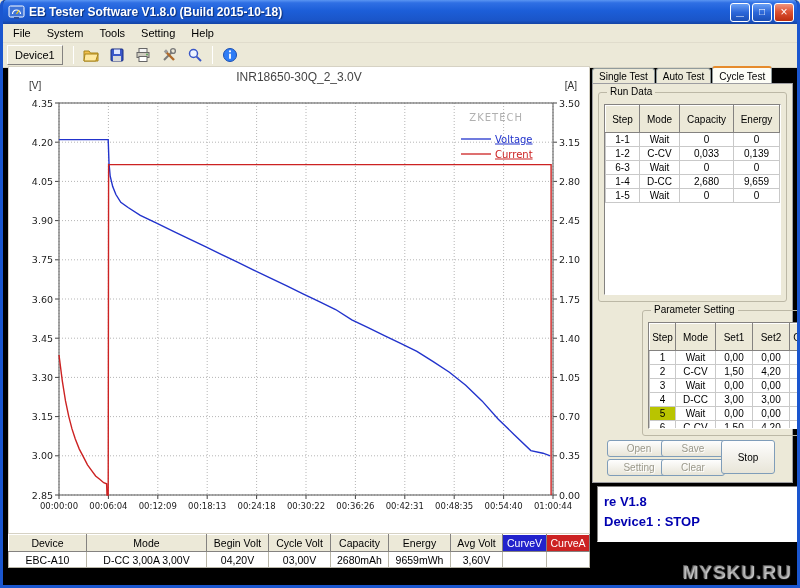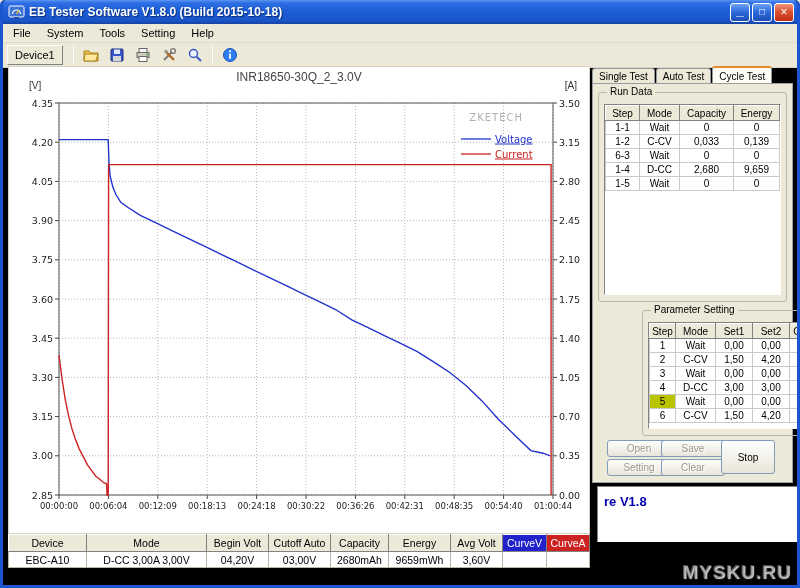--- a/index.html
+++ b/index.html
@@ -47,21 +47,21 @@
   .tabpage{position:absolute;left:1px;top:17px;width:201px;height:400px;background:#ece9d8;
     border:1px solid #9d9da1;}
   .group{position:absolute;border:1px solid #bcb8a6;border-radius:3px;}
   .gtitle{position:absolute;top:-7px;left:8px;background:#ece9d8;padding:0 3px;font-size:10px;}
   .group-run{left:5px;top:8px;width:189px;height:210px;}
   .group-param{left:5px;top:226px;width:189px;height:126px;margin-left:44px;}
   .tablewrap{position:absolute;left:5px;top:11px;right:5px;bottom:6px;background:#fff;
     border:1px solid;border-color:#848280 #fff #fff #848280;overflow:hidden;}
   table.grid{border-collapse:collapse;width:100%;font-size:10px;table-layout:fixed;}
   table.grid th{background:#ece9d8;font-weight:normal;border:1px solid;
-    border-color:#fff #848280 #848280 #fff;height:15px;padding:0;}
+    border-color:#fff #848280 #848280 #fff;height:27px;padding:0;}
   table.grid td{border:1px solid #c9c9c9;height:14px;text-align:center;padding:0;background:#fff;}
   td.hl{background:#b9c400 !important;}
   .xpbtn{position:absolute;width:64px;height:17px;font-size:10px;font-family:inherit;
     background:linear-gradient(#fefefe,#e8e5d8);border:1px solid #7f9db9;border-radius:3px;padding:0;}
   .xpbtn.disabled{color:#9a988a;text-shadow:1px 1px 0 #fff;}
   .xpbtn.stop{height:34px;width:54px;color:#000;}
   .statusbox{position:absolute;left:6px;top:420px;width:206px;height:56px;background:#fff;
     border:1px solid;border-color:#848280 #fff #fff #848280;color:#0000b0;font-weight:bold;
     font-size:13px;padding:5px 6px;line-height:1.55;}
   
@@ -394,20 +394,21 @@
 
       <button class="xpbtn disabled" style="left:14px;top:356px;">Open</button>
       <button class="xpbtn disabled" style="left:68px;top:356px;">Save</button>
       <button class="xpbtn disabled" style="left:14px;top:375px;">Setting</button>
       <button class="xpbtn disabled" style="left:68px;top:375px;">Clear</button>
       <button class="xpbtn stop" style="left:128px;top:356px;">Stop</button>
     </div>
 
     <div class="statusbox">
       <div>re V1.8</div>
+      <div>Device1 : STOP</div>
     </div>
   </div>
 
   <div class="bottom-table-wrap">
     <table class="btable">
       <colgroup>
         <col style="width:78px">
           <col style="width:120px">
           <col style="width:62px">
           <col style="width:62px">
@@ -415,21 +416,21 @@
           <col style="width:62px">
           <col style="width:52px">
           <col style="width:44px">
           <col>
       </colgroup>
       <thead>
           <tr>
         <th>Device</th>
         <th>Mode</th>
         <th>Begin Volt</th>
-        <th>Cutoff Auto</th>
+        <th>Cycle Volt</th>
         <th>Capacity</th>
         <th>Energy</th>
         <th>Avg Volt</th>
         <th class="cv">CurveV</th>
         <th class="ca">CurveA</th>
       </tr>
         </thead>
       <tbody>
           <tr>
         <td>EBC-A10</td>

